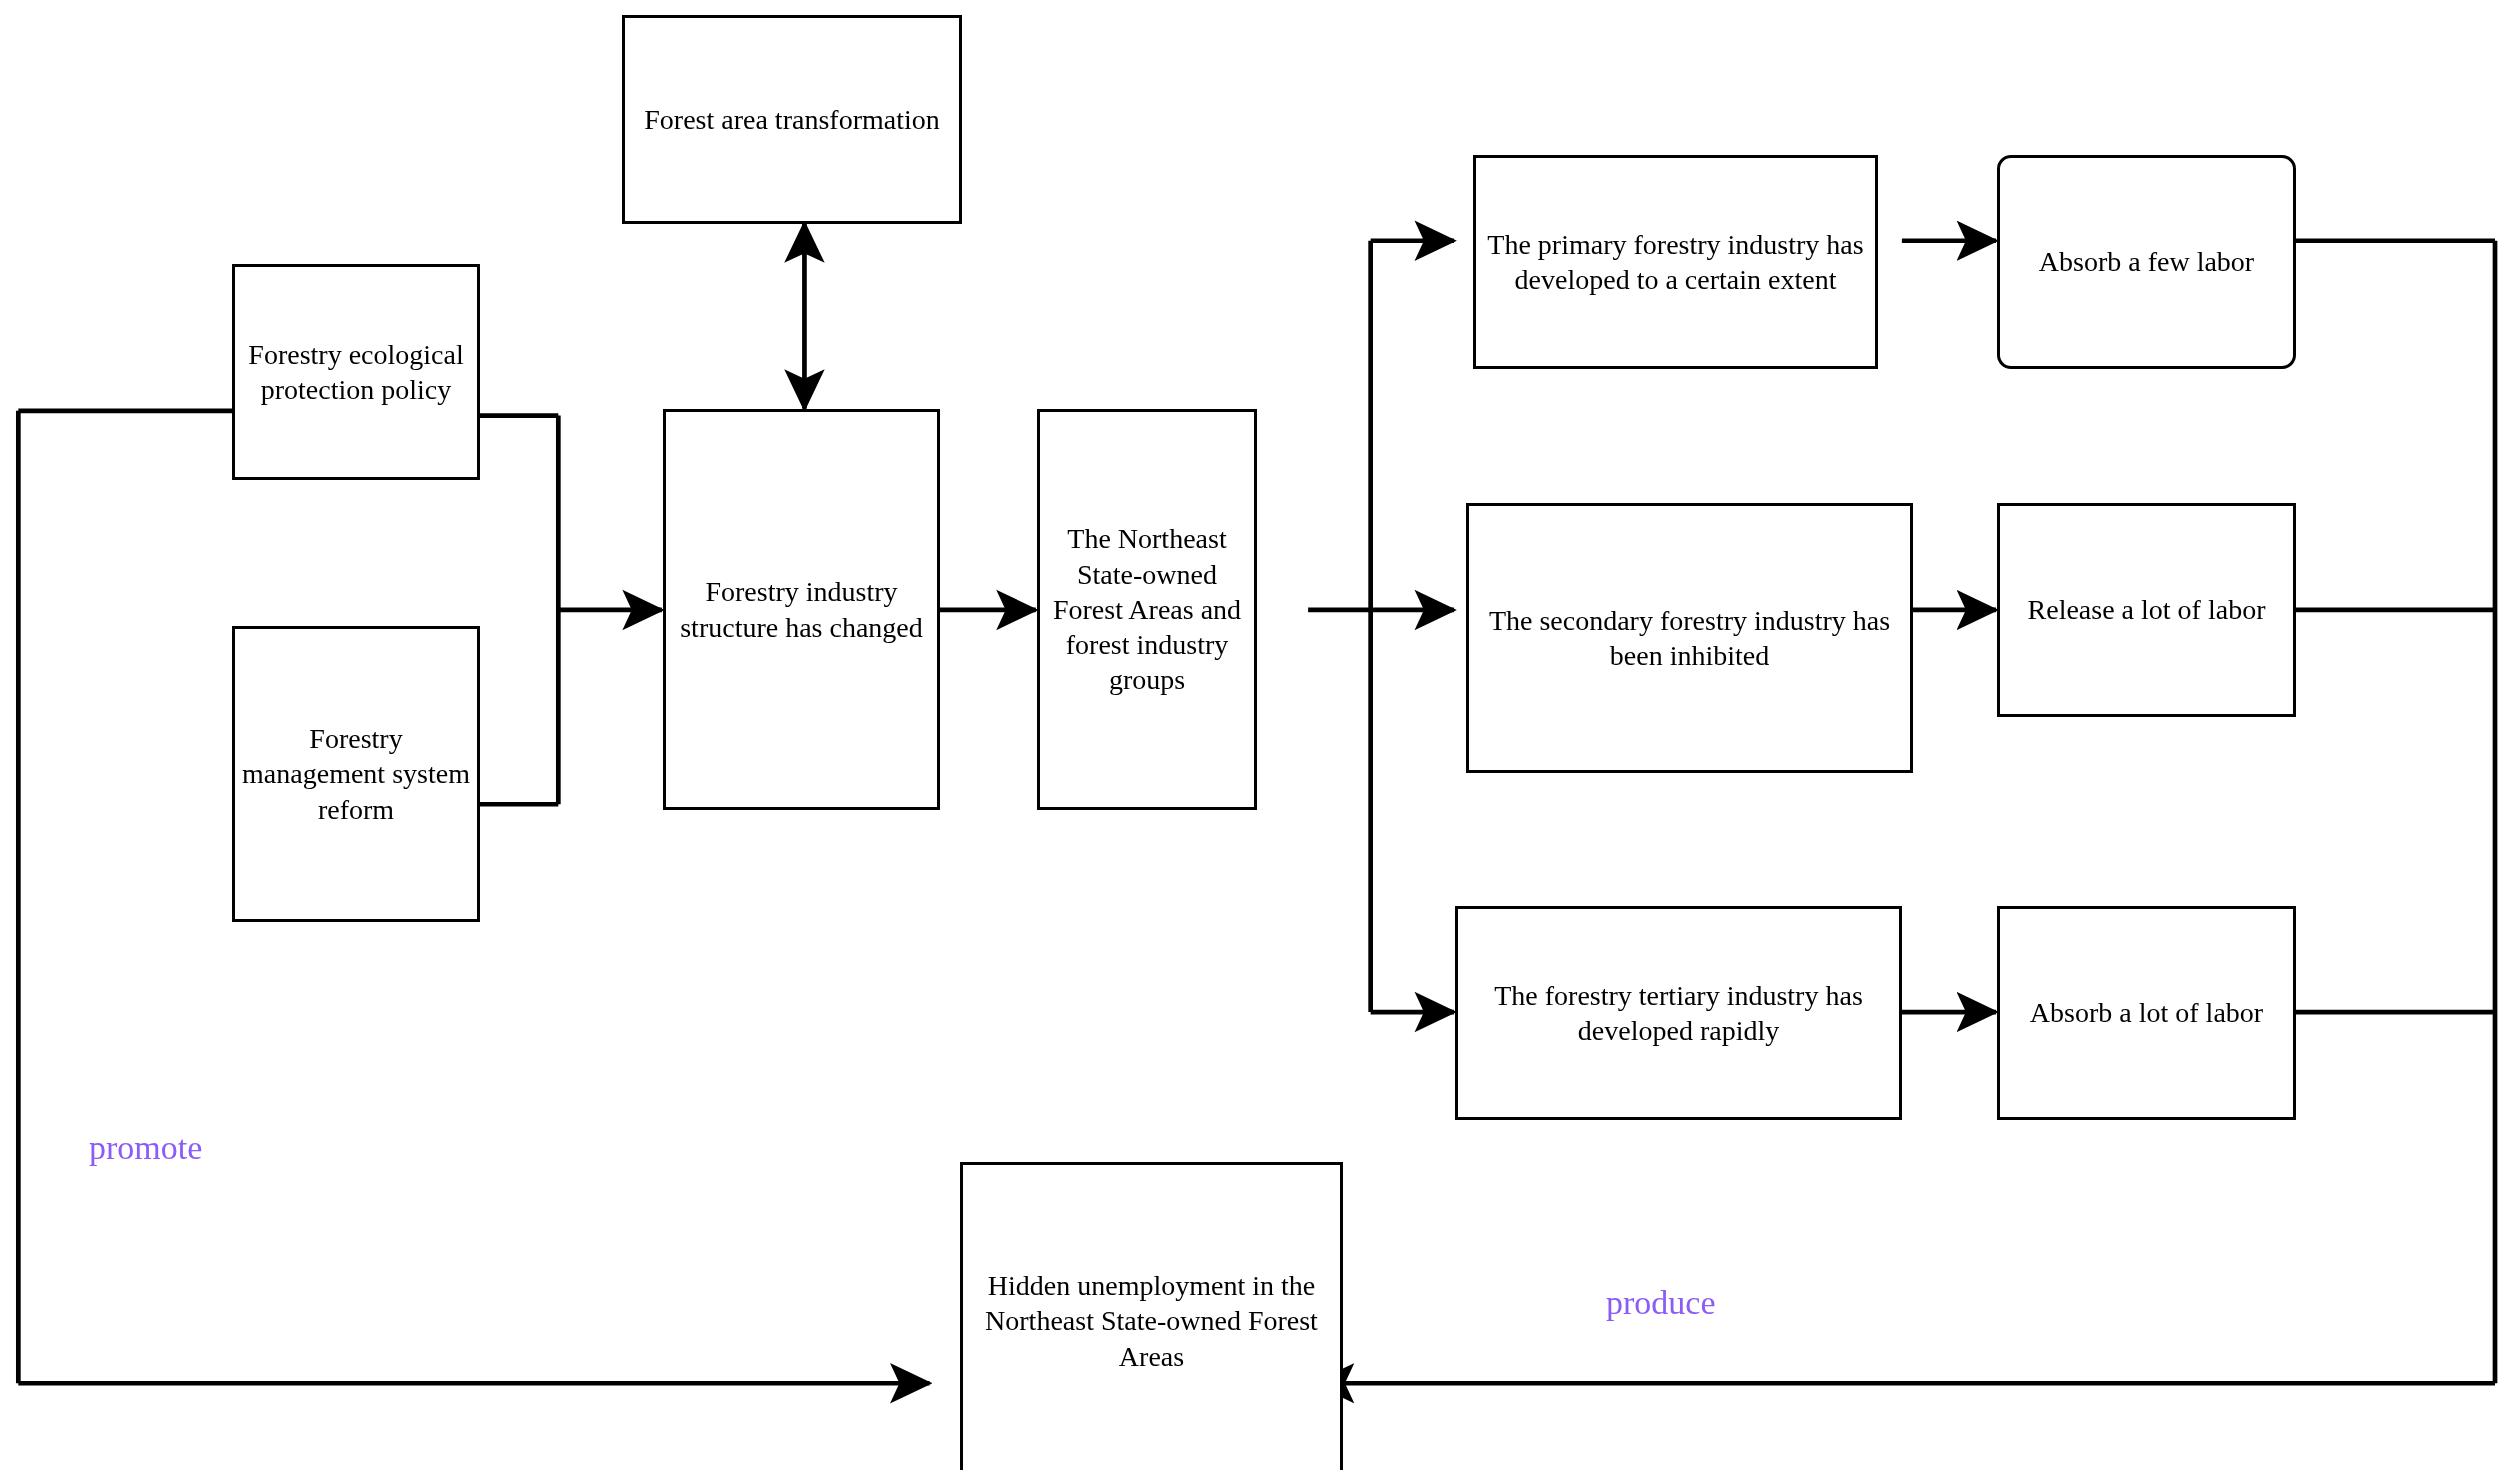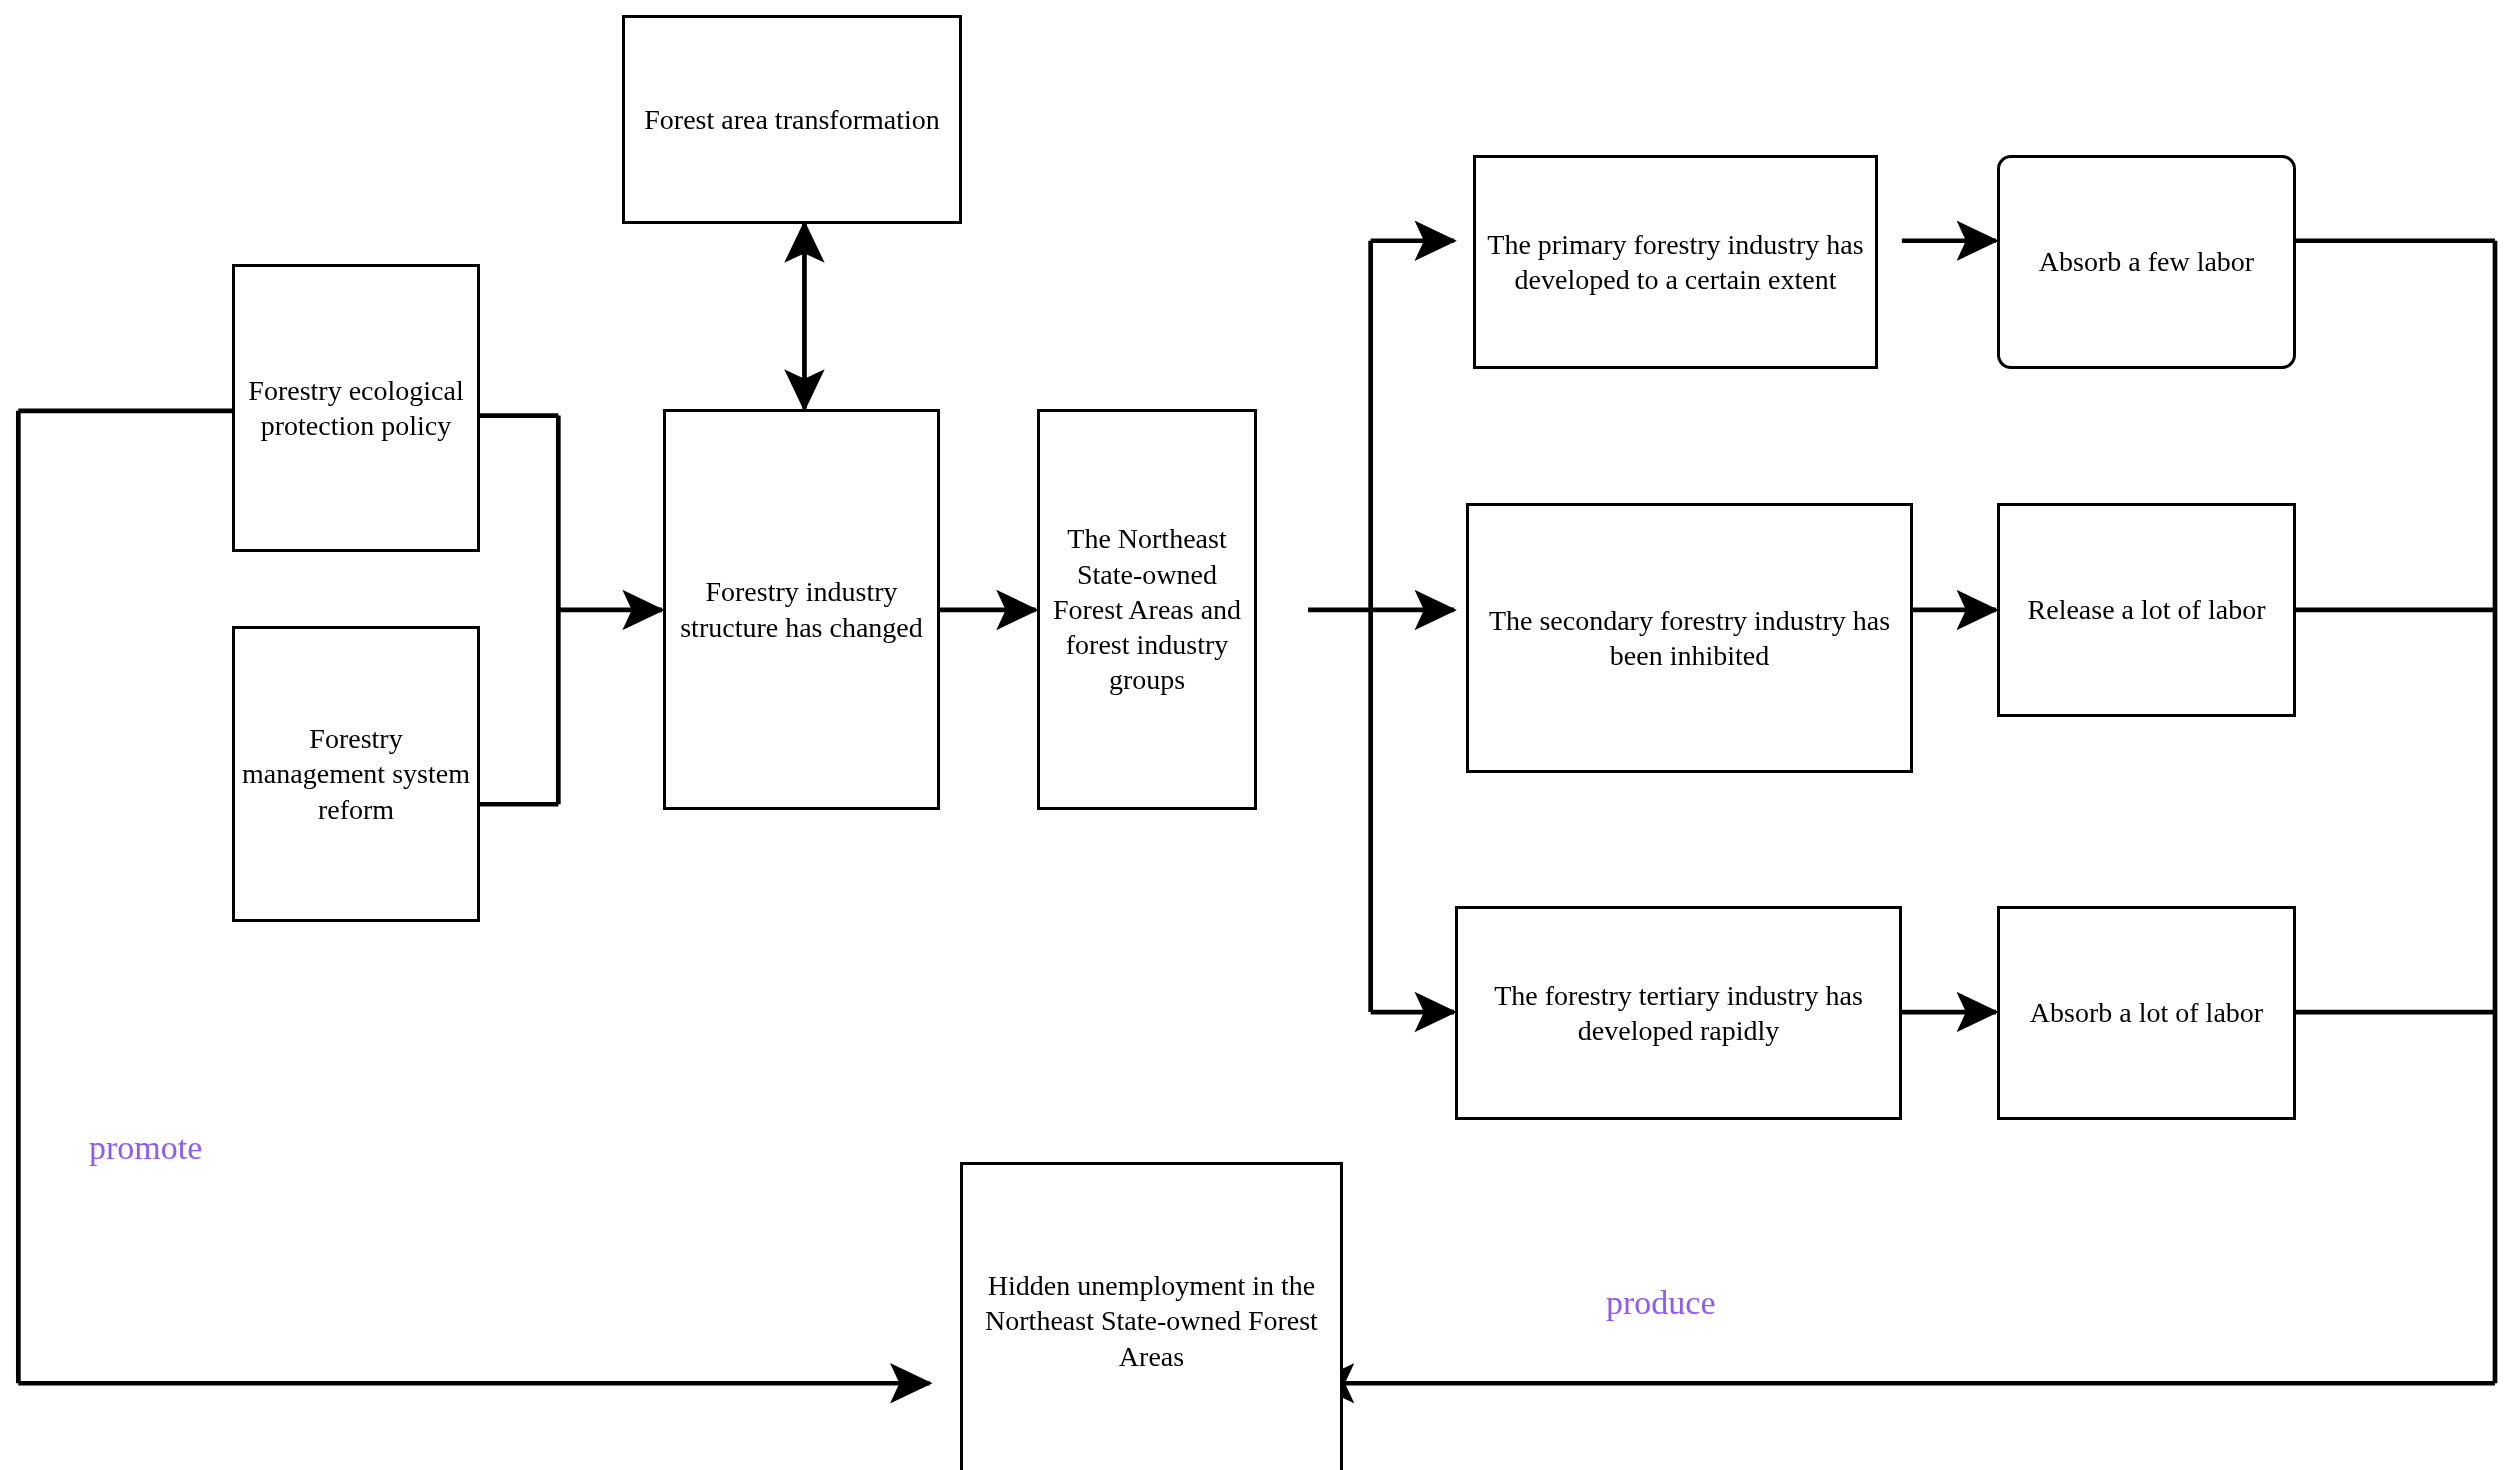--- a/index.html
+++ b/index.html
@@ -100,21 +100,21 @@
       <line x1="27" y1="611" x2="345" y2="611"></line>
       <line x1="27" y1="611" x2="27" y2="2057"></line>
       <line x1="27" y1="2057" x2="1382" y2="2057" marker-end="url(#arrowEnd)"></line>
     </g>
   </svg>
 
   <div class="node" style="left:622px; top:15px; width:340px; height:209px;">
     <span class="label">Forest area transformation</span>
   </div>
 
-  <div class="node" style="left:232px; top:264px; width:248px; height:288px;">
+  <div class="node" style="left:232px; top:264px; width:248px; height:216px;">
     <span class="label">Forestry ecological protection policy</span>
   </div>
 
   <div class="node" style="left:232px; top:626px; width:248px; height:296px;">
     <span class="label">Forestry management system reform</span>
   </div>
 
   <div class="node" style="left:663px; top:409px; width:277px; height:401px;">
     <span class="label">Forestry industry structure has changed</span>
   </div>

